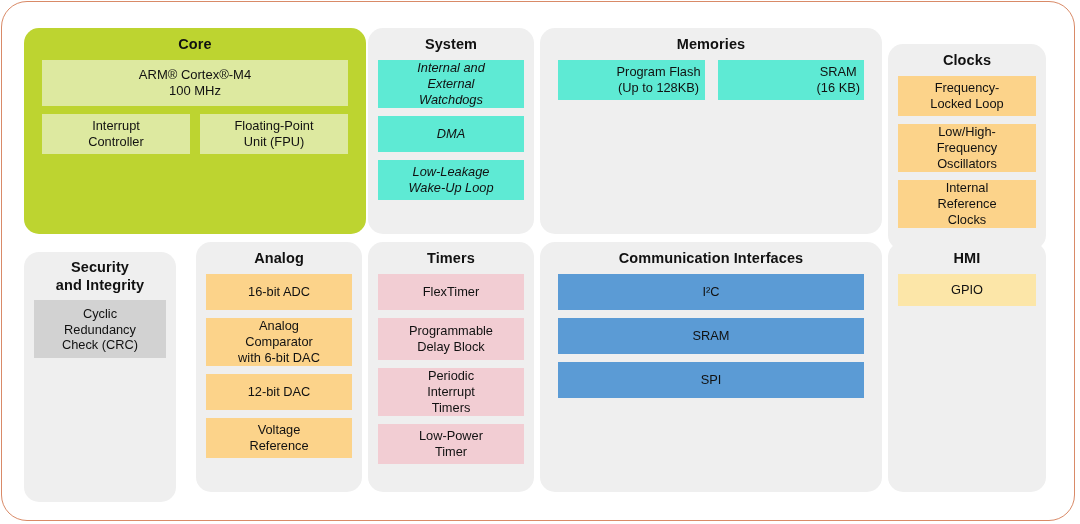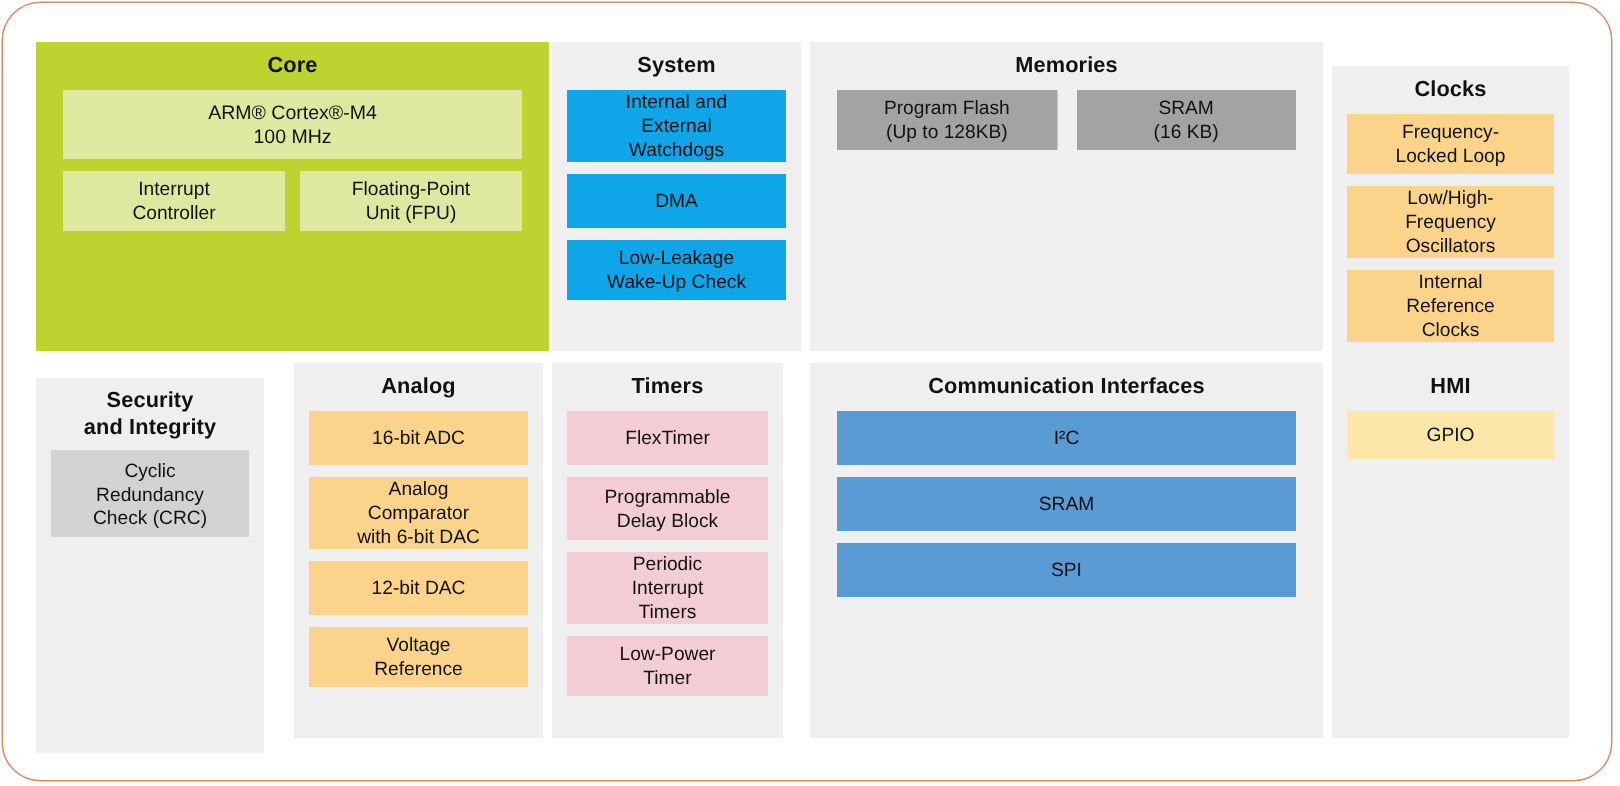--- a/index.html
+++ b/index.html
@@ -19,20 +19,21 @@
   }
   #grid{
     position:absolute;left:22px;top:26px;
     width:1022px;height:464px;
   }
   .panel{
     position:absolute;
     background:#efefef;
     box-sizing:border-box;
     padding:0;
+    border-radius:15px;
   }
   .panel.core{background:#bdd430;}
   .panel-title{
     text-align:center;
     font-weight:bold;
     font-size:14.5px;
     color:#111111;
     line-height:1.22;
     padding-top:8px;
     padding-bottom:6px;
@@ -52,39 +53,39 @@
     font-size:12.8px;
     color:#111111;
     line-height:1.22;
     margin-bottom:8px;
     padding:4px 4px;
   }
   .block span{display:block;}
 
   
   .b-core{background:#dde9a0;}
-  .b-sys{background:#0ea5e9;}
-  .b-mem{background:#a3a3a3;}
+  .b-sys{background:#5eead4;font-style:italic;}
+  .b-mem{background:#5eead4;justify-content:flex-end;}
   .b-clk{background:#fcd38a;}
   .b-sec{background:#d2d2d2;}
   .b-ana{background:#fcd38a;}
   .b-tim{background:#f2cdd3;}
   .b-com{background:#5b9bd5;}
   .b-hmi{background:#fce6a8;}
 
   
   #p-core{left:0px;  top:0px;   width:342px; height:206px;}
   #p-system{left:344px;top:0px; width:166px; height:206px;}
   #p-memories{left:516px;top:0px;width:342px;height:206px;}
   #p-clocks{left:864px;top:16px; width:158px; height:206px;}
 
   
   #p-security{left:0px;  top:224px;width:152px;height:250px;}
   #p-analog{left:172px;  top:214px;width:166px;height:250px;}
-  #p-timers{left:344px;  top:214px;width:154px;height:250px;}
+  #p-timers{left:344px;  top:214px;width:166px;height:250px;}
   #p-comm{left:516px;    top:214px;width:342px;height:250px;}
   #p-hmi{left:864px;     top:214px;width:158px;height:250px;}
 
   
   #core-blocks{padding:0 18px;}
   #core-cpu{height:46px;font-size:13px;}
   .core-row{display:flex;gap:10px;}
   .core-row .block{flex:1;height:40px;margin-bottom:8px;}
 
   
@@ -166,21 +167,21 @@
           </span>
         </div>
         <div class="block b-sys" id="sys-b1">
           <span>
               <span>DMA</span>
             </span>
         </div>
         <div class="block b-sys" id="sys-b2">
           <span>
             <span>Low-Leakage</span>
-            <span>Wake-Up Check</span>
+            <span>Wake-Up Loop</span>
           </span>
         </div>
       </div>
     </div>
 
     <div class="panel" id="p-memories">
       <div class="panel-title">Memories</div>
       <div id="mem-row">
         <div class="block b-mem">
           <span>

